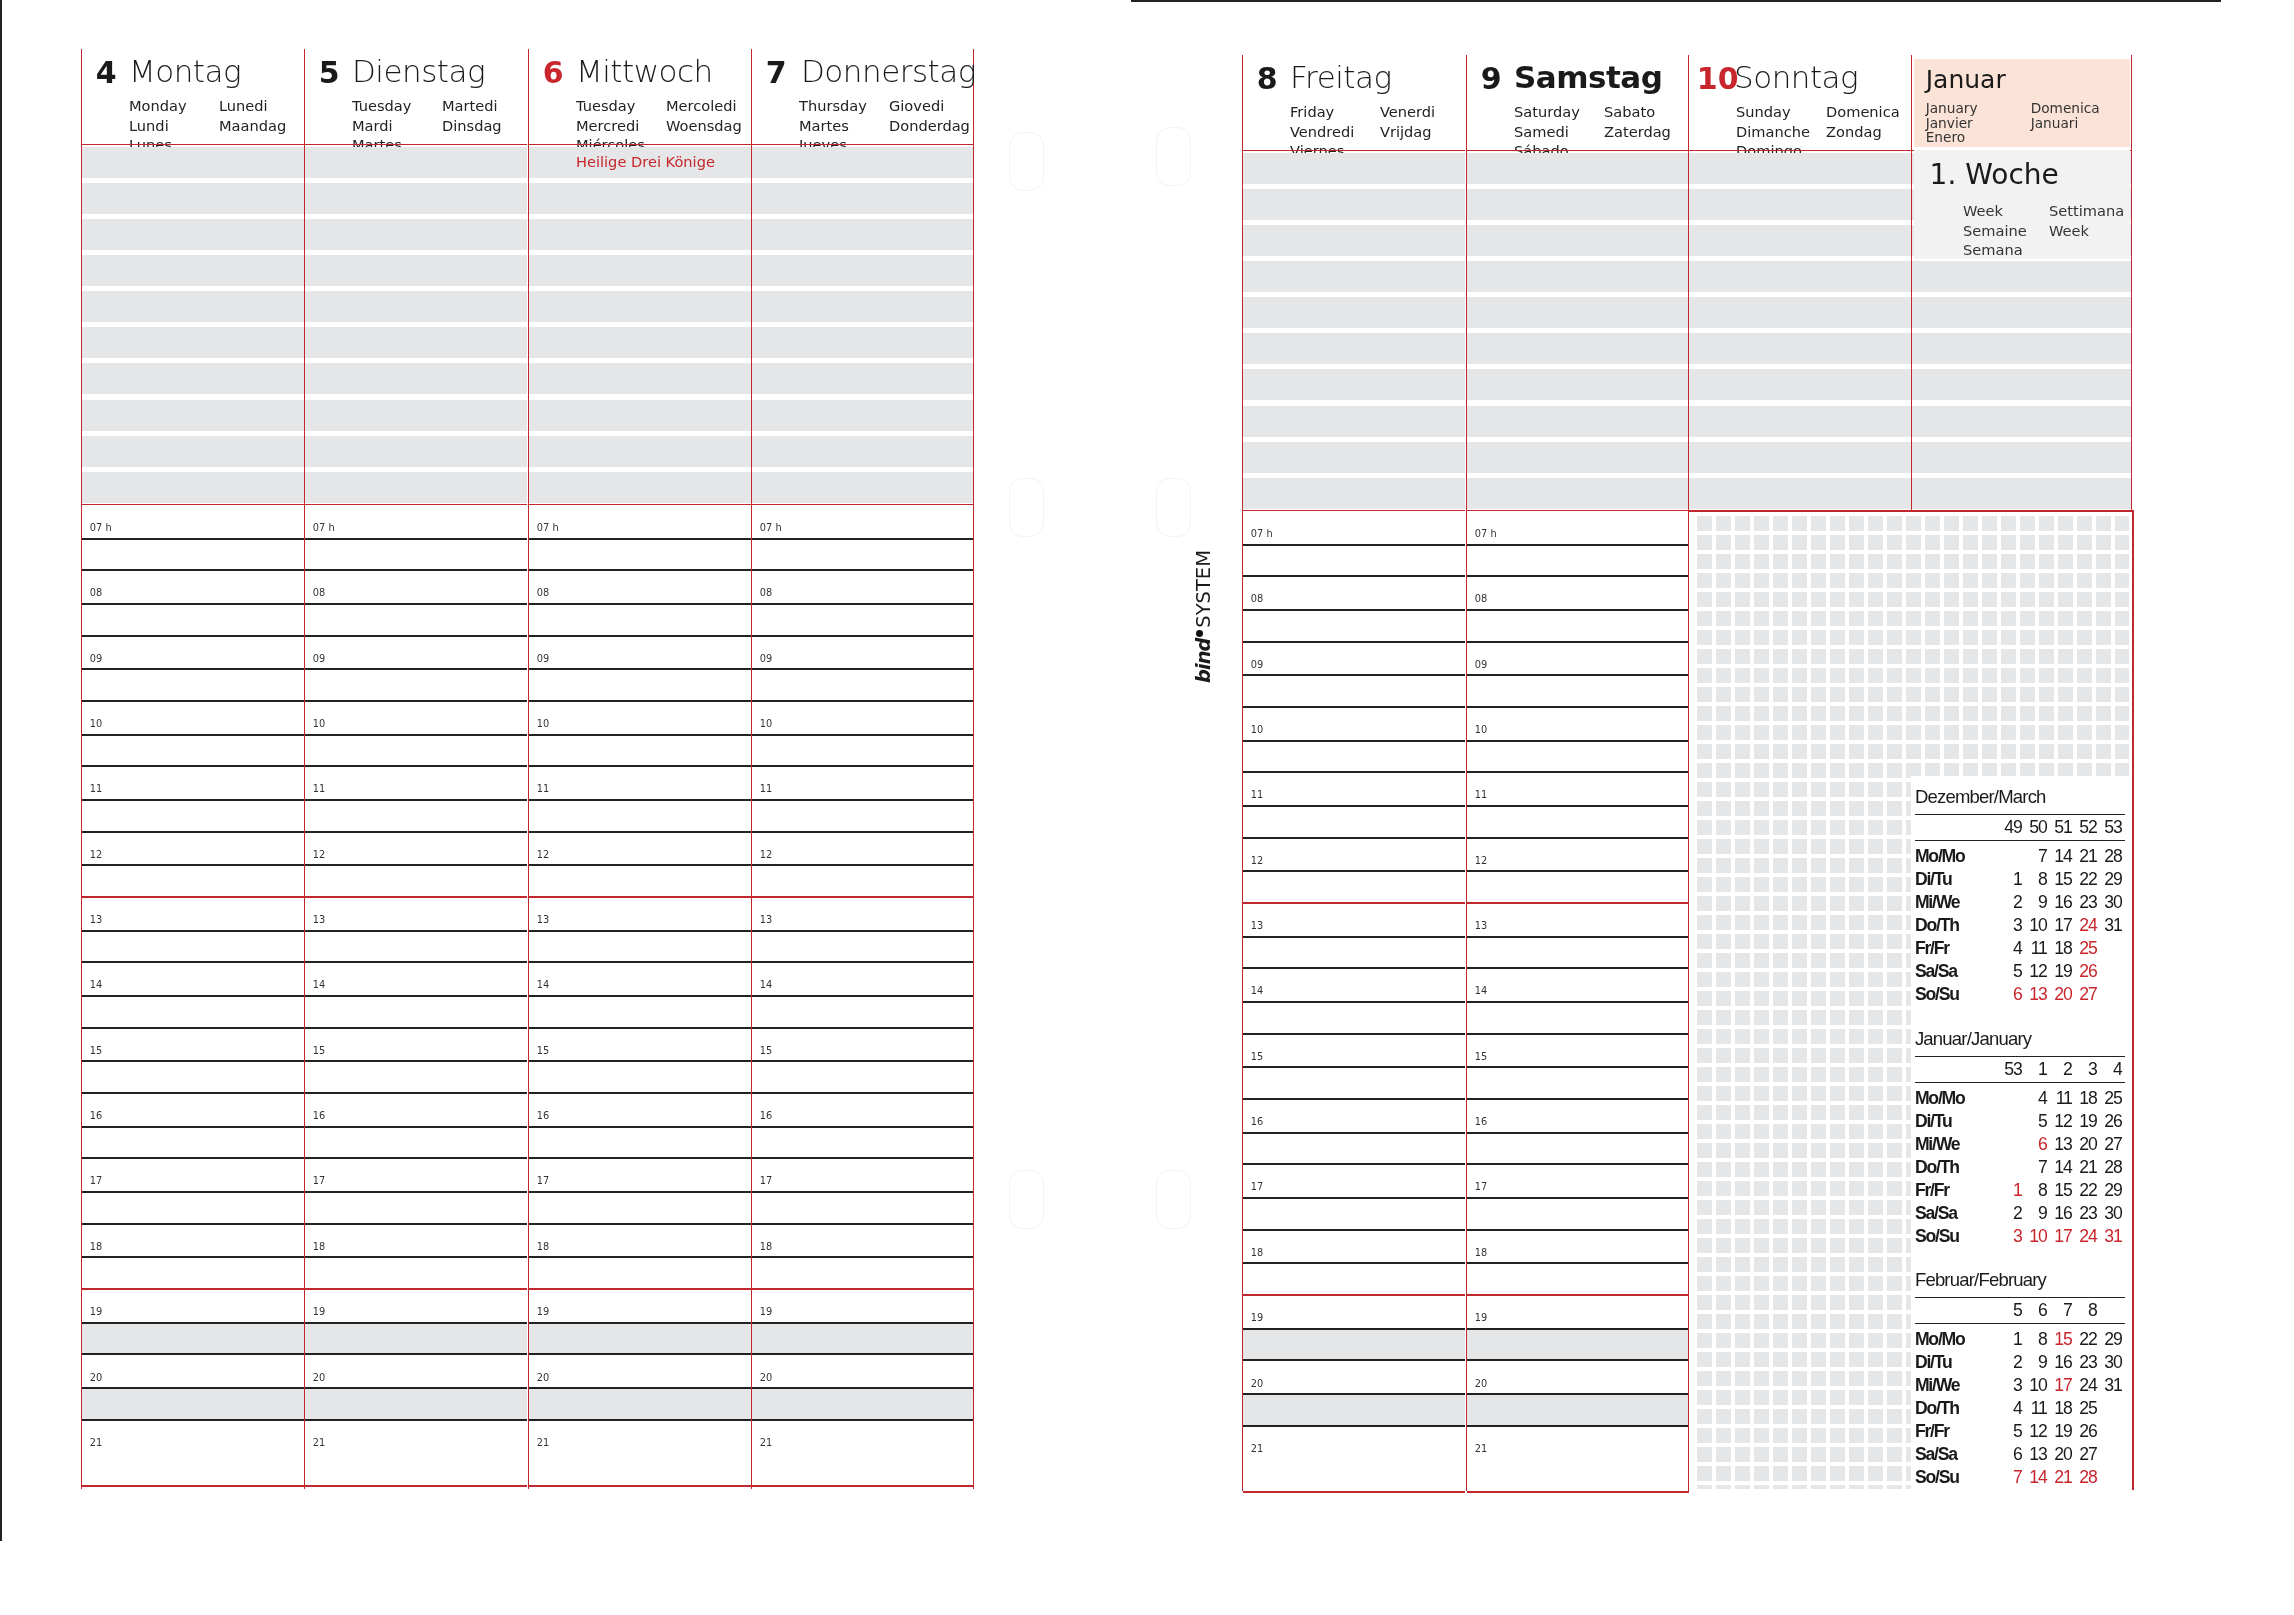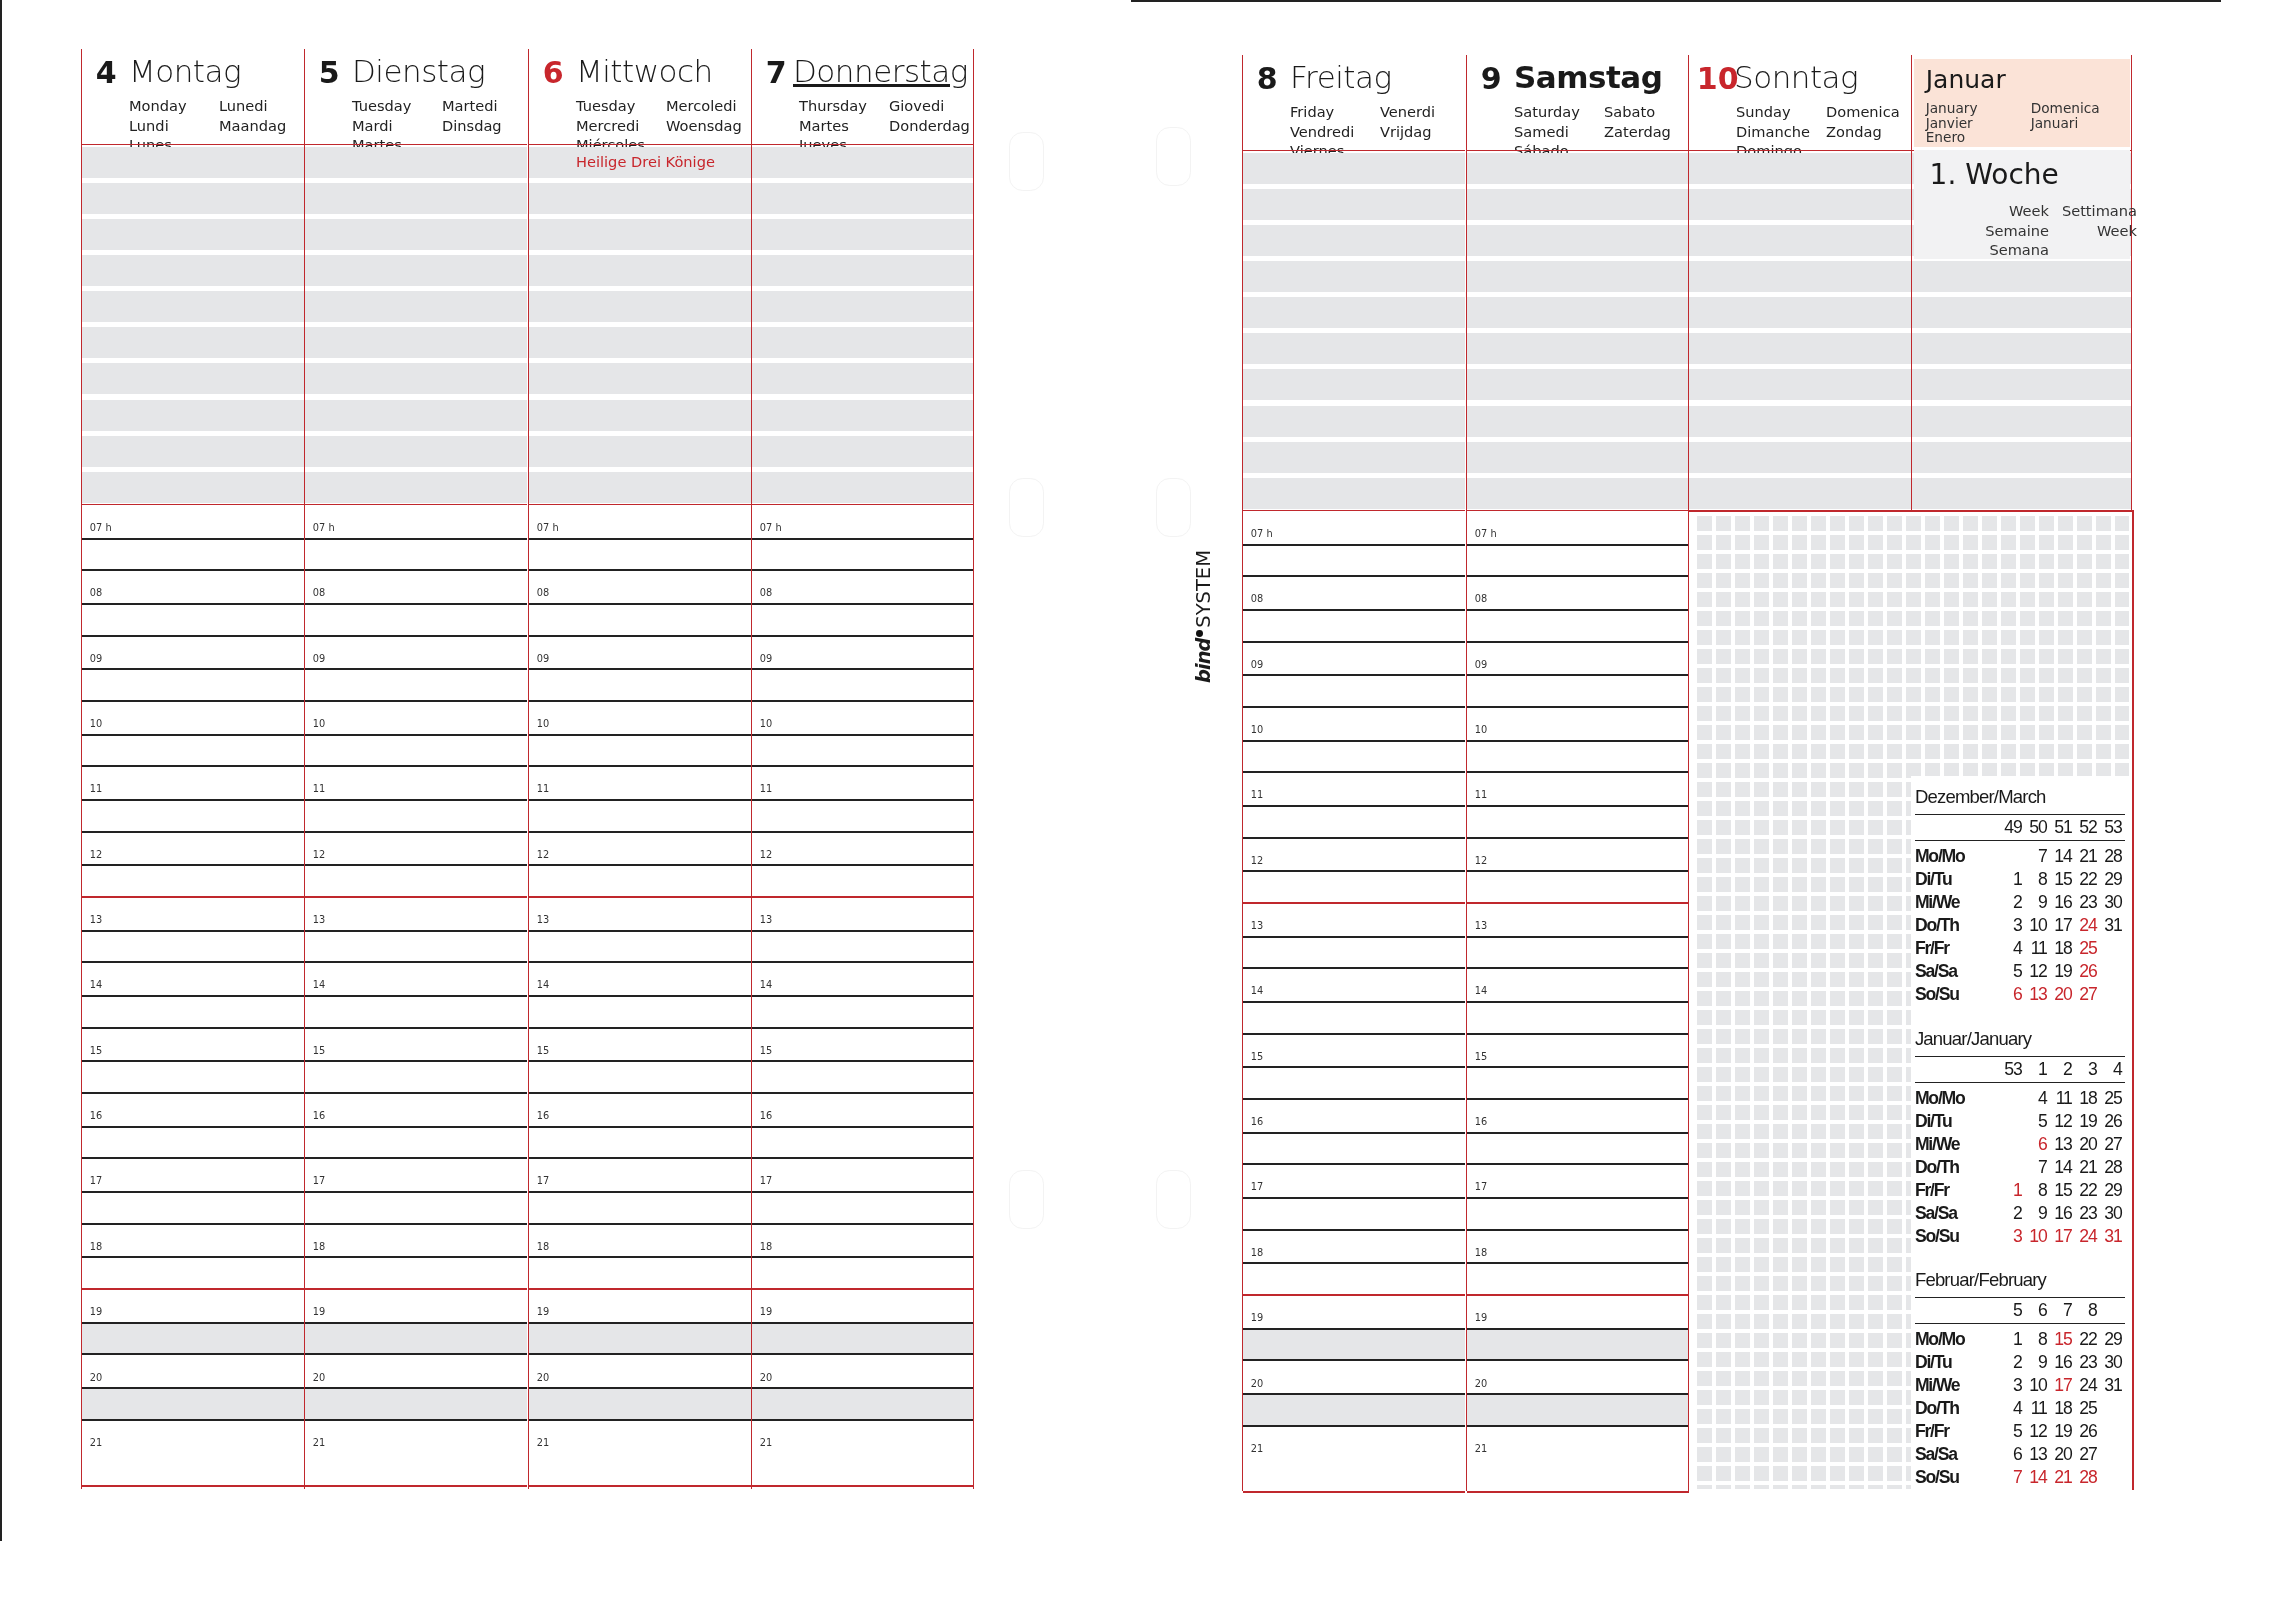--- a/index.html
+++ b/index.html
@@ -323,21 +323,21 @@
         <div class="hr-line" style="top: 882px;"></div>
         <div class="hr-line" style="top: 914px;"></div>
         <span class="hr-label" style="top: 932px;">21</span>
         <div style="position: absolute; left: 0px; right: 0px; top: 915px; height: 65px;"></div>
         <div class="bottom-red" style="top: 980px;"></div>
       </div>
     </div>
     <div class="daycol last" style="left: 751px; top: 49px; width: 223px; height: 1440px;">
       <div class="dayhead" style="height: 95px;">
         <span class="daynum">7</span>
-        <span class="dayname" style="left: 41px; text-decoration: underline;">Donnerstag</span>
+        <span class="dayname" style="left: 49px;">Donnerstag</span>
         <div class="trans">
           <span>Thursday</span>
           <span>Giovedi</span>
           <span>Martes</span>
           <span>Donderdag</span>
           <span>Jueves</span>
           <span></span>
         </div>
       </div>
       <div class="greyarea" style="top: 95px; height: 361px;">
@@ -640,21 +640,21 @@
       <span class="mtitle">Januar</span>
       <div class="mtrans">
         <span>January</span>
         <span>Domenica</span>
         <span>Janvier</span>
         <span>Januari</span>
         <span>Enero</span>
         <span></span>
       </div>
     </div>
-    <div class="weekbox" style="left: 1914px; top: 150px; width: 216px; height: 109px; text-align: right;">
+    <div class="weekbox" style="left: 1914px; top: 150px; width: 216px; height: 109px;">
       <span class="wtitle">1. Woche</span>
       <div class="wtrans">
         <span>Week</span>
         <span>Settimana</span>
         <span>Semaine</span>
         <span>Week</span>
         <span>Semana</span>
         <span></span>
       </div>
     </div>

